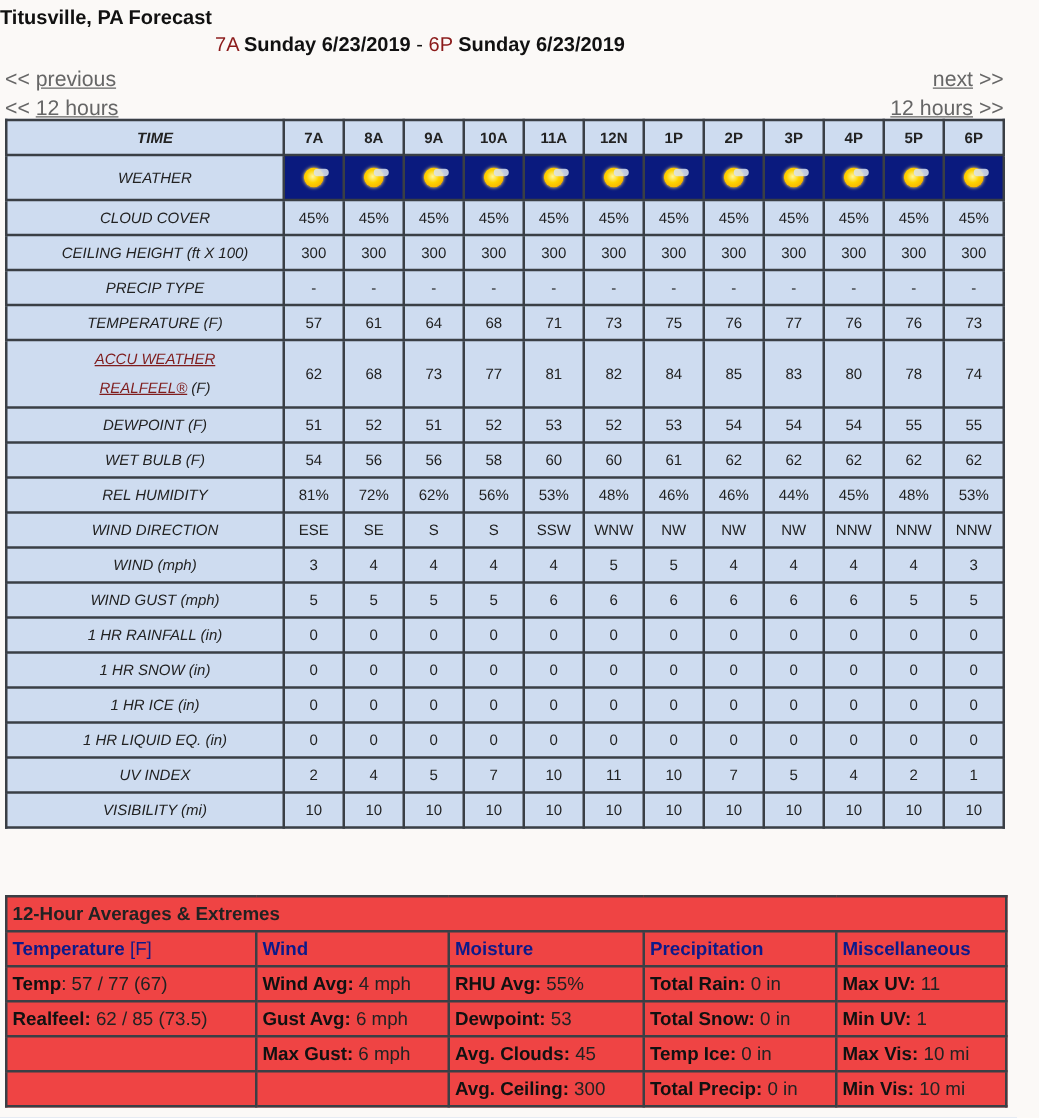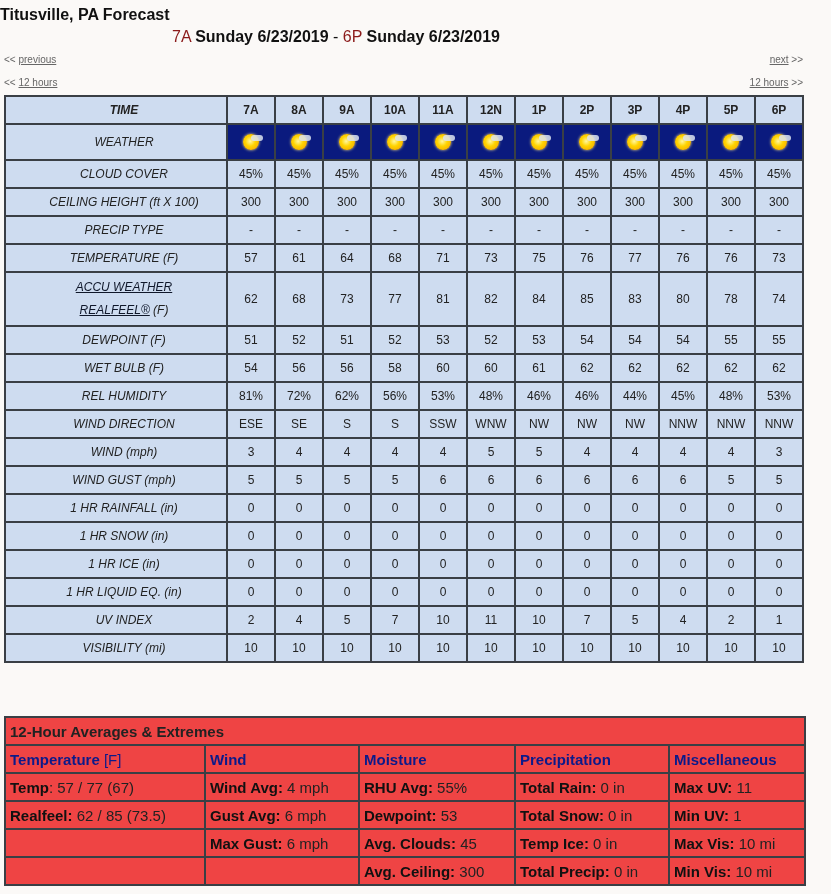--- a/index.html
+++ b/index.html
@@ -13,21 +13,21 @@
   .title {
     position: absolute; left: 0; top: 4px; width: 831px; text-align: left;
     font-size: 16px; font-weight: bold; color: #111; line-height: 22px;
   }
   .subtitle {
     position: absolute; left: 0; top: 26px; width: 672px; text-align: center;
     font-size: 16px; line-height: 22px;
   }
   .subtitle .t { color: #8b1a1a; font-weight: normal; }
   .subtitle .d { font-weight: bold; color: #111; }
-  .nav { position: absolute; font-size: 10px; color: #666; }
+  .nav { position: absolute; font-size: 17px; color: #666; }
   .nav a { color: #666; text-decoration: underline; cursor: pointer; }
   #nav-prev { left: 4px; top: 54px; }
   #nav-next { right: 28px; top: 54px; }
   #nav-prev12 { left: 4px; top: 77px; }
   #nav-next12 { right: 28px; top: 77px; }
 
   table.fc {
     position: absolute; left: 4px; top: 95px;
     border-collapse: collapse;
     table-layout: fixed;
@@ -39,21 +39,21 @@
     font-size: 12px;
     text-align: center;
     padding: 0;
     height: 26px;
     color: #222;
   }
   table.fc td.lbl { text-align: center; padding-left: 16px; font-style: italic; }
   table.fc tr.hdr td { font-weight: bold; font-size: 12px; height: 26px; }
   table.fc tr.wx td.ic { background: #0a1a7e; height: 34px; }
   table.fc tr.tall td { height: 52px; }
-  table.fc a.accu { color: #0f172a; text-decoration: underline; line-height: 23px; }
+  table.fc a.accu { color: #7f1d1d; text-decoration: underline; line-height: 23px; }
   .sun {
     display: inline-block; width: 26px; height: 20px; position: relative; vertical-align: middle;
   }
   .sun .ball {
     position: absolute; left: 5px; top: 2px; width: 16px; height: 16px; border-radius: 50%;
     background: radial-gradient(circle at 45% 45%, #fff6a0 0%, #ffd400 40%, #f39a00 100%);
     box-shadow: 0 0 3px #ffe680;
   }
   .sun .cloud {
     position: absolute; left: 13px; top: 3px; width: 12px; height: 6px; border-radius: 4px;

